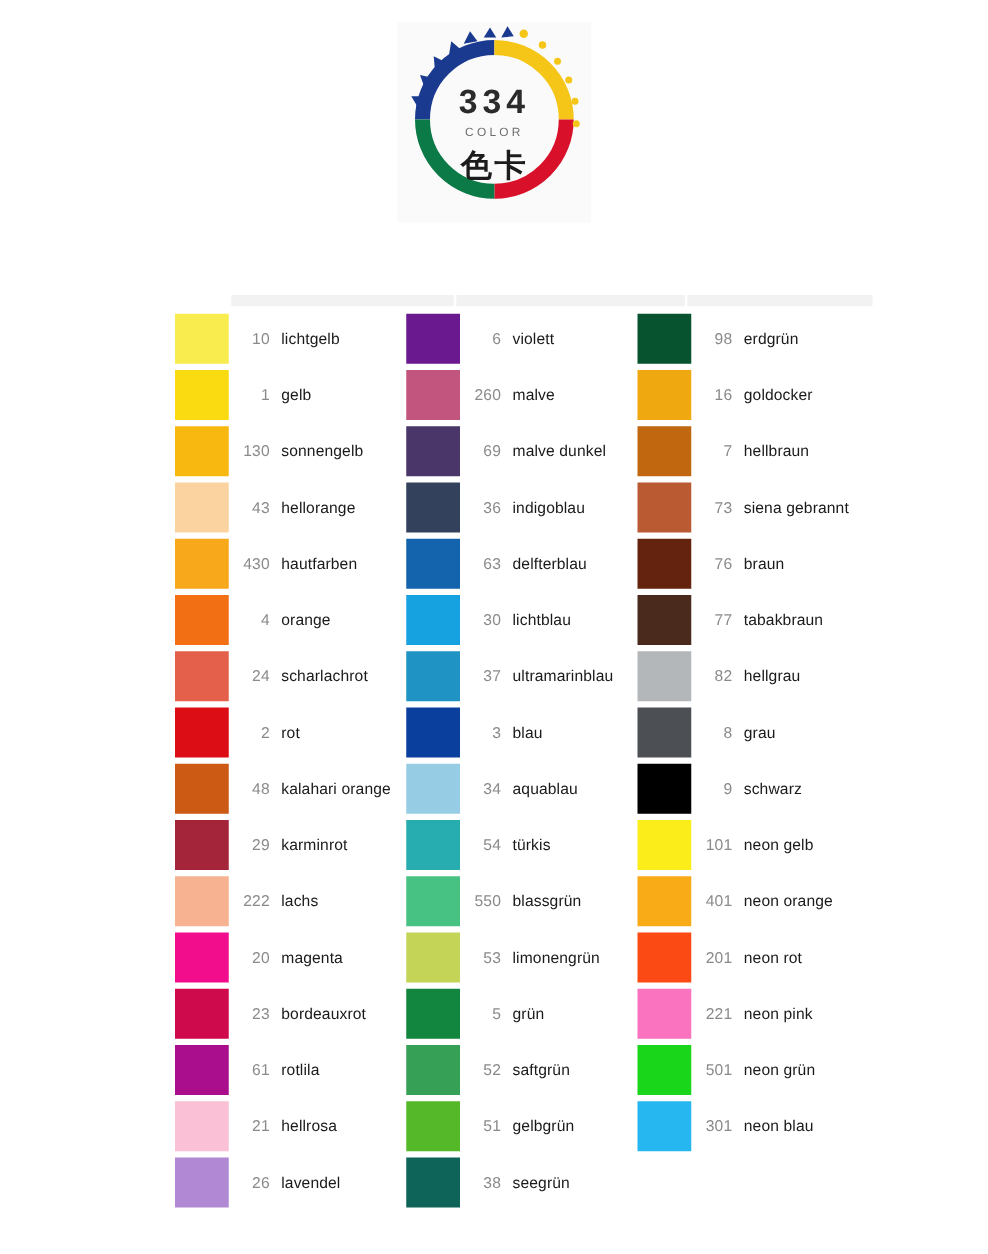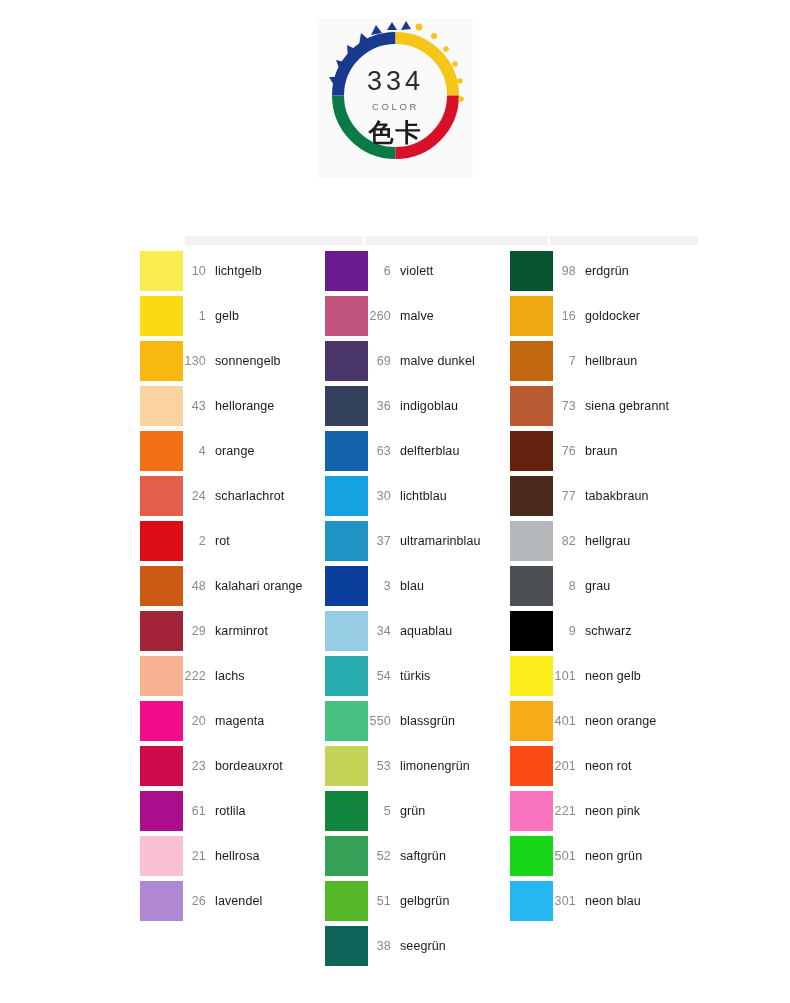--- a/index.html
+++ b/index.html
@@ -28,21 +28,21 @@
   }
   #logo-svg { display: block; }
   .logo-number {
     position: absolute;
     left: 0; right: 0;
     top: 48px;
     text-align: center;
     font-size: 27px;
     letter-spacing: 4px;
     color: #2b2b2b;
-    font-weight: 400;
+    font-weight: 700;
     font-family: "Liberation Sans", sans-serif;
   }
   .logo-sub {
     position: absolute;
     left: 0; right: 0;
     top: 83px;
     text-align: center;
     font-size: 9.5px;
     letter-spacing: 2.6px;
     color: #6e6e6e;
@@ -93,21 +93,21 @@
     display: flex;
     align-items: center;
     height: 45px;
   }
   .swatch-chip {
     width: 43px;
     height: 40px;
     flex: none;
   }
   .swatch-code {
-    width: 32px;
+    width: 42px;
     text-align: right;
     padding-right: 9px;
     font-size: 12.5px;
     color: #8a8a8a;
     flex: none;
     letter-spacing: 0.2px;
   }
   .swatch-name {
     font-size: 12.5px;
     color: #1a1a1a;
@@ -179,20 +179,25 @@
           <div class="swatch-chip" title="#f8b810" style="background: rgb(248, 184, 16);"></div>
           <div class="swatch-code">130</div>
           <div class="swatch-name">sonnengelb</div>
         </div>
         <div class="swatch-row">
           <div class="swatch-chip" title="#fad3a0" style="background: rgb(250, 211, 160);"></div>
           <div class="swatch-code">43</div>
           <div class="swatch-name">hellorange</div>
         </div>
         <div class="swatch-row">
+          <div class="swatch-chip" title="#f7a81b" style="background: rgb(247, 168, 27);"></div>
+          <div class="swatch-code">430</div>
+          <div class="swatch-name">hautfarben</div>
+        </div>
+        <div class="swatch-row">
           <div class="swatch-chip" title="#f36f13" style="background: rgb(243, 111, 19);"></div>
           <div class="swatch-code">4</div>
           <div class="swatch-name">orange</div>
         </div>
         <div class="swatch-row">
           <div class="swatch-chip" title="#e4604a" style="background: rgb(228, 96, 74);"></div>
           <div class="swatch-code">24</div>
           <div class="swatch-name">scharlachrot</div>
         </div>
         <div class="swatch-row">

